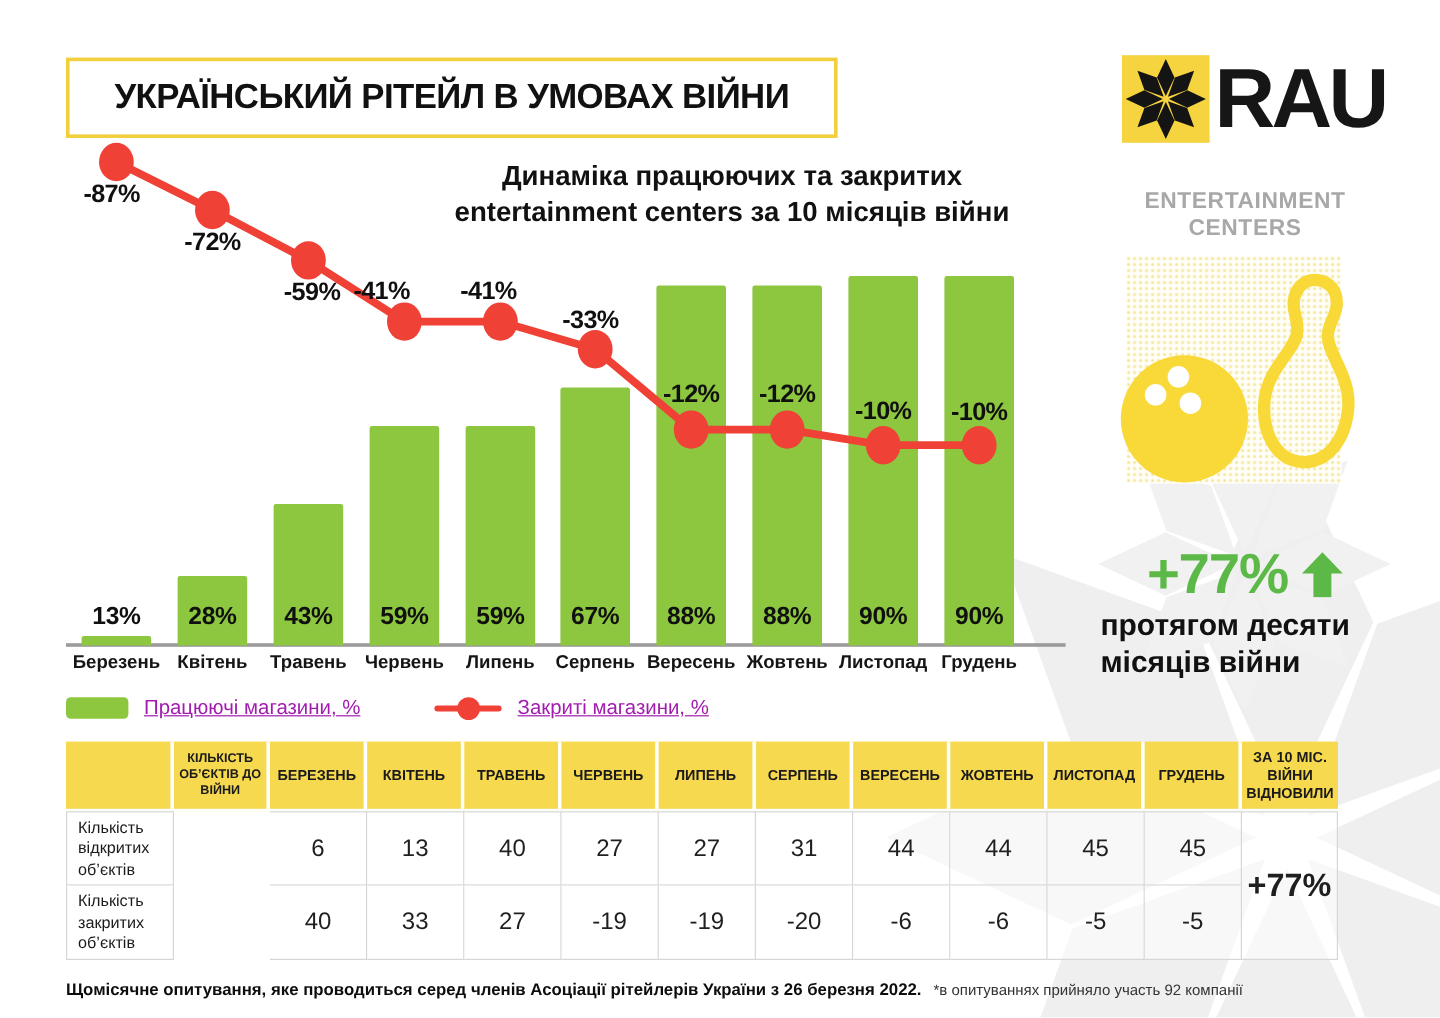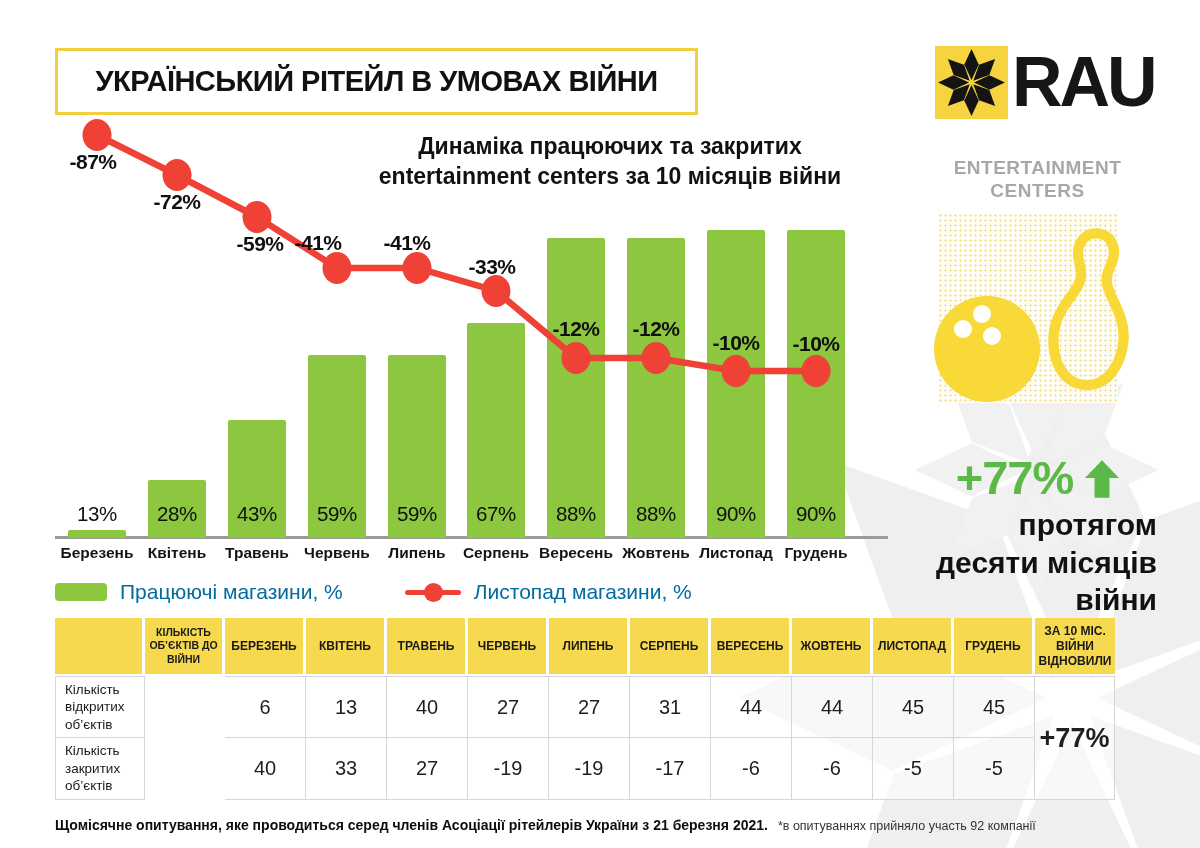--- a/index.html
+++ b/index.html
@@ -18,55 +18,55 @@
   .logo{position:absolute;left:935px;top:46px;display:flex;align-items:center;z-index:2;justify-content:center;}
   .logo-star{width:73px;height:73px;background:#F6D43F;display:flex;align-items:center;justify-content:center;}
   .logo-text{font-size:70px;font-weight:700;letter-spacing:-3px;line-height:73px;margin-left:4px;color:#161616;}
 
   
   .chart-title{position:absolute;left:330px;top:131px;width:560px;text-align:center;
                font-size:23px;font-weight:700;line-height:1.32;z-index:2;}
   #chart{position:absolute;left:55px;top:120px;width:812px;height:418px;z-index:2;}
   .bar{position:absolute;bottom:0;width:58px;background:#8DC63F;border-radius:2px 2px 0 0;}
   .bar-label{position:absolute;width:84px;bottom:12px;text-align:center;
-             font-size:20.5px;font-weight:400;color:#101010;letter-spacing:-0.3px;}
+             font-size:20.5px;font-weight:700;color:#101010;letter-spacing:-0.3px;}
   .month-label{position:absolute;top:424px;width:92px;text-align:center;
                font-size:15.5px;font-weight:700;color:#151515;}
   .line-label{position:absolute;width:92px;text-align:center;font-size:21px;font-weight:800;
               color:#101010;letter-spacing:-0.5px;}
   .baseline{position:absolute;left:55px;top:536px;width:833px;height:2.5px;background:#9B9B9B;z-index:1;}
 
   
   .legend{position:absolute;left:55px;top:580px;display:flex;align-items:center;z-index:2;}
   .legend-item{display:flex;align-items:center;}
   .legend-swatch-bar{width:52px;height:18px;border-radius:4px;background:#8DC63F;margin-right:13px;}
   .legend-swatch-line{position:relative;width:56px;height:19px;margin-right:13px;}
   .legend-swatch-line .ln{position:absolute;left:0;top:7px;width:56px;height:5px;border-radius:3px;background:#EF4136;}
   .legend-swatch-line .dt{position:absolute;left:19px;top:0;width:19px;height:19px;border-radius:50%;background:#EF4136;}
-  .legend-label{font-size:21px;color:#0369a1;}
+  .legend-label{font-size:17px;color:#a21caf;text-decoration:underline;}
   .legend-item + .legend-item{margin-left:62px;}
 
   
   .side-heading{position:absolute;left:930px;top:157px;width:215px;text-align:center;
                 font-size:19px;font-weight:700;letter-spacing:0.5px;color:#A8A8A8;line-height:1.2;z-index:2;}
   .bowling-square{position:absolute;left:938px;top:213px;width:180px;height:190px;z-index:1;
                   background-color:#FFFEF8;
                   background-image:radial-gradient(#F3E59E 1.2px, rgba(255,255,255,0) 1.4px);
                   background-size:5px 5px;}
   .pin-svg{position:absolute;left:1044px;top:215px;z-index:2;transform:rotate(5deg);}
   .ball{position:absolute;left:934px;top:296px;width:106px;height:106px;border-radius:50%;
         background:#F8D938;z-index:3;}
   .ball .hole{position:absolute;width:18px;height:18px;border-radius:50%;background:#fff;}
   .hole1{left:39px;top:9px;} .hole2{left:20px;top:24px;} .hole3{left:49px;top:31px;}
   .stat{position:absolute;left:930px;top:450px;width:215px;display:flex;align-items:center;
         justify-content:center;z-index:2;}
   .stat-num{font-size:47px;font-weight:800;color:#5CB947;letter-spacing:-1px;}
   .stat-arrow{margin-left:12px;margin-top:2px;}
-  .stat-caption{position:absolute;left:917px;top:506px;width:240px;text-align:right;
-                font-size:30px;font-weight:700;line-height:1.25;color:#111;z-index:2;}
+  .stat-caption{position:absolute;left:917px;top:506px;width:240px;text-align:left;
+                font-size:25px;font-weight:700;line-height:1.25;color:#111;z-index:2;}
 
   
   #table{position:absolute;left:55px;top:618px;display:grid;z-index:2;
          grid-template-columns:90px 80px repeat(10,81px) 80px;
          grid-template-rows:58px 62px 62px;}
   .th{background:#F6D94E;border-right:3px solid #fff;border-bottom:2px solid #fff;
       display:flex;align-items:center;justify-content:center;text-align:center;
       font-weight:700;font-size:12px;line-height:1.25;padding:2px;color:#1a1a1a;}
   .th-last-col{border-right:none;}
   .th-prewar{font-size:10.5px;}
@@ -183,21 +183,21 @@
   <div class="legend">
     <div class="legend-item">
       <div class="legend-swatch-bar"></div>
       <div class="legend-label">Працюючі магазини, %</div>
     </div>
     <div class="legend-item">
       <div class="legend-swatch-line">
         <div class="ln"></div>
           <div class="dt"></div>
       </div>
-      <div class="legend-label">Листопад магазини, %</div>
+      <div class="legend-label">Закриті магазини, %</div>
     </div>
   </div>
 
   <div class="side-heading">ENTERTAINMENT CENTERS</div>
   <div class="bowling-square"></div>
   <svg class="pin-svg" width="94" height="190" viewBox="0 0 110 200">
     <path d="M55,10 C68,10 76,20 76,33 C76,44 70,50 70,62 C70,80 96,100 96,132 C96,163 80,188 55,188 C30,188 14,163 14,132 C14,100 40,80 40,62 C40,50 34,44 34,33 C34,20 42,10 55,10 Z" fill="none" stroke="#F8D938" stroke-width="12"></path>
   </svg>
   <div class="ball">
     <div class="hole hole1"></div>
@@ -237,24 +237,24 @@
       <div class="td td-top" style="grid-area: 2 / 10;">44</div>
       <div class="td td-top" style="grid-area: 2 / 11;">45</div>
       <div class="td td-top" style="grid-area: 2 / 12;">45</div>
       <div class="td td-recovered td-top" style="grid-area: 2 / 13 / 4;">+77%</div>
       <div class="td td-label td-left" style="grid-area: 3 / 1;">Кількість закритих об’єктів</div>
       <div class="td" style="grid-area: 3 / 3;">40</div>
       <div class="td" style="grid-area: 3 / 4;">33</div>
       <div class="td" style="grid-area: 3 / 5;">27</div>
       <div class="td" style="grid-area: 3 / 6;">-19</div>
       <div class="td" style="grid-area: 3 / 7;">-19</div>
-      <div class="td" style="grid-area: 3 / 8;">-17</div>
+      <div class="td" style="grid-area: 3 / 8;">-20</div>
       <div class="td" style="grid-area: 3 / 9;">-6</div>
       <div class="td" style="grid-area: 3 / 10;">-6</div>
       <div class="td" style="grid-area: 3 / 11;">-5</div>
       <div class="td" style="grid-area: 3 / 12;">-5</div>
     </div>
 
   <div class="footer">
-    <span class="footer-main">Щомісячне опитування, яке проводиться серед членів Асоціації рітейлерів України з 21 березня 2021.</span><span class="footer-note">*в опитуваннях прийняло участь 92 компанії</span>
+    <span class="footer-main">Щомісячне опитування, яке проводиться серед членів Асоціації рітейлерів України з 26 березня 2022.</span><span class="footer-note">*в опитуваннях прийняло участь 92 компанії</span>
   </div>
 
 </div>
 
 </body></html>

